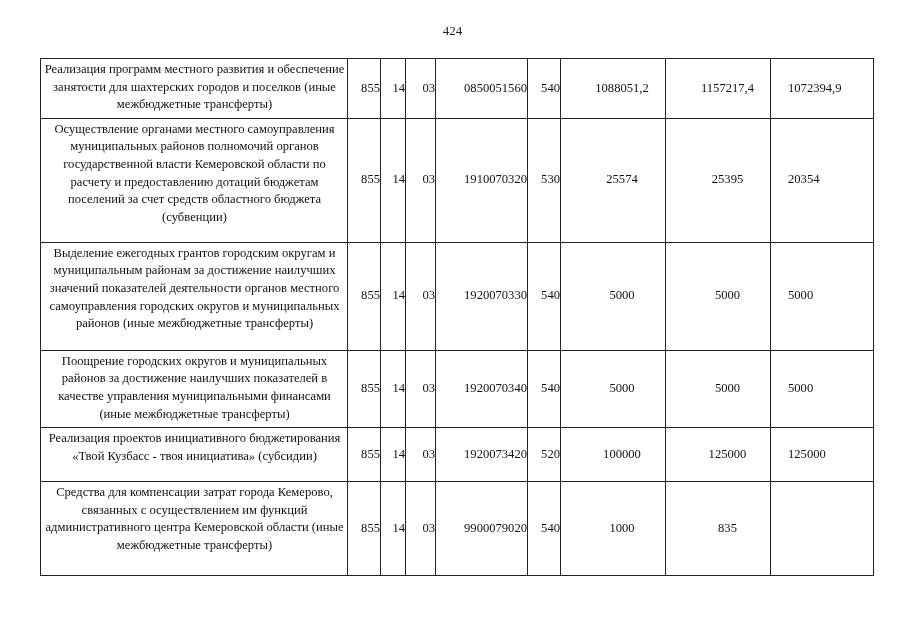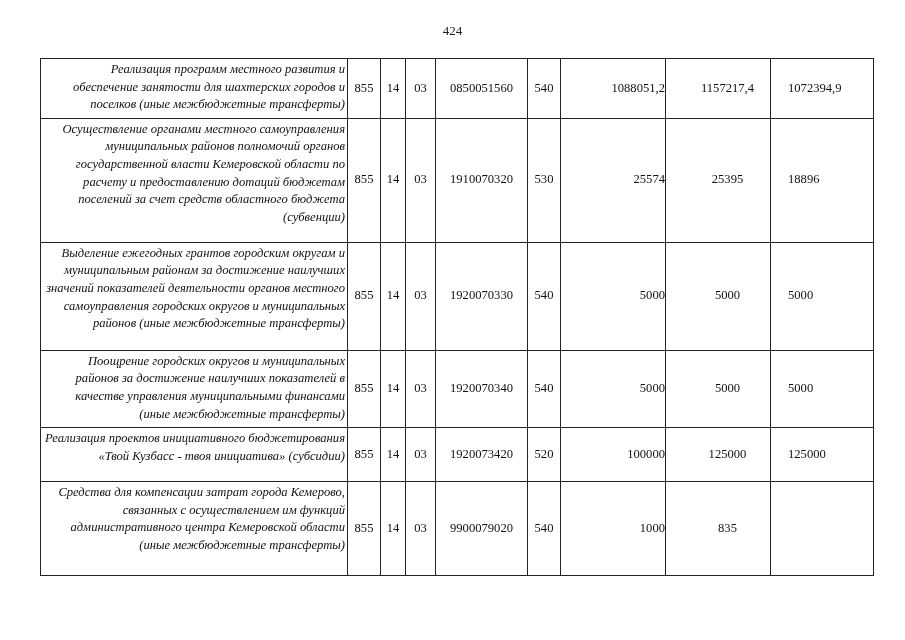--- a/index.html
+++ b/index.html
@@ -35,28 +35,27 @@
     line-height: 17.6px;
   }
   table.budget td {
     border: 1.3px solid #222222;
     padding: 0;
     vertical-align: middle;
   }
   td.name {
     padding: 2px 2px 4px 3px !important;
     vertical-align: top !important;
-    text-align: right;
-    font-style: italic;
+    text-align: center;
   }
   td.num {
-    text-align: center;
+    text-align: right;
   }
   td.amt {
-    text-align: right;
+    text-align: center;
     padding-left: 18px !important;
   }
   td.amt2 {
     text-align: center;
     padding-left: 19px !important;
   }
   td.amt3 {
     text-align: left;
     padding-left: 17px !important;
   }
@@ -94,21 +93,21 @@
 
   <tr style="height: 124px; margin-top: 14px;">
     <td class="name"><span>Осуществление органами местного самоуправления муниципальных районов полномочий органов государственной власти Кемеровской области по расчету и предоставлению дотаций бюджетам поселений за счет средств областного бюджета (субвенции)</span></td>
     <td class="num"><span>855</span></td>
     <td class="num"><span>14</span></td>
     <td class="num"><span>03</span></td>
     <td class="num"><span>1910070320</span></td>
     <td class="num"><span>530</span></td>
     <td class="amt"><span>25574</span></td>
     <td class="amt2"><span>25395</span></td>
-    <td class="amt3"><span>18896</span></td>
+    <td class="amt3"><span>20354</span></td>
   </tr>
 
   <tr style="height: 108px;">
     <td class="name"><span>Выделение ежегодных грантов городским округам и муниципальным районам за достижение наилучших значений показателей деятельности органов местного самоуправления городских округов и муниципальных районов (иные межбюджетные трансферты)</span></td>
     <td class="num"><span>855</span></td>
     <td class="num"><span>14</span></td>
     <td class="num"><span>03</span></td>
     <td class="num"><span>1920070330</span></td>
     <td class="num"><span>540</span></td>
     <td class="amt"><span>5000</span></td>

